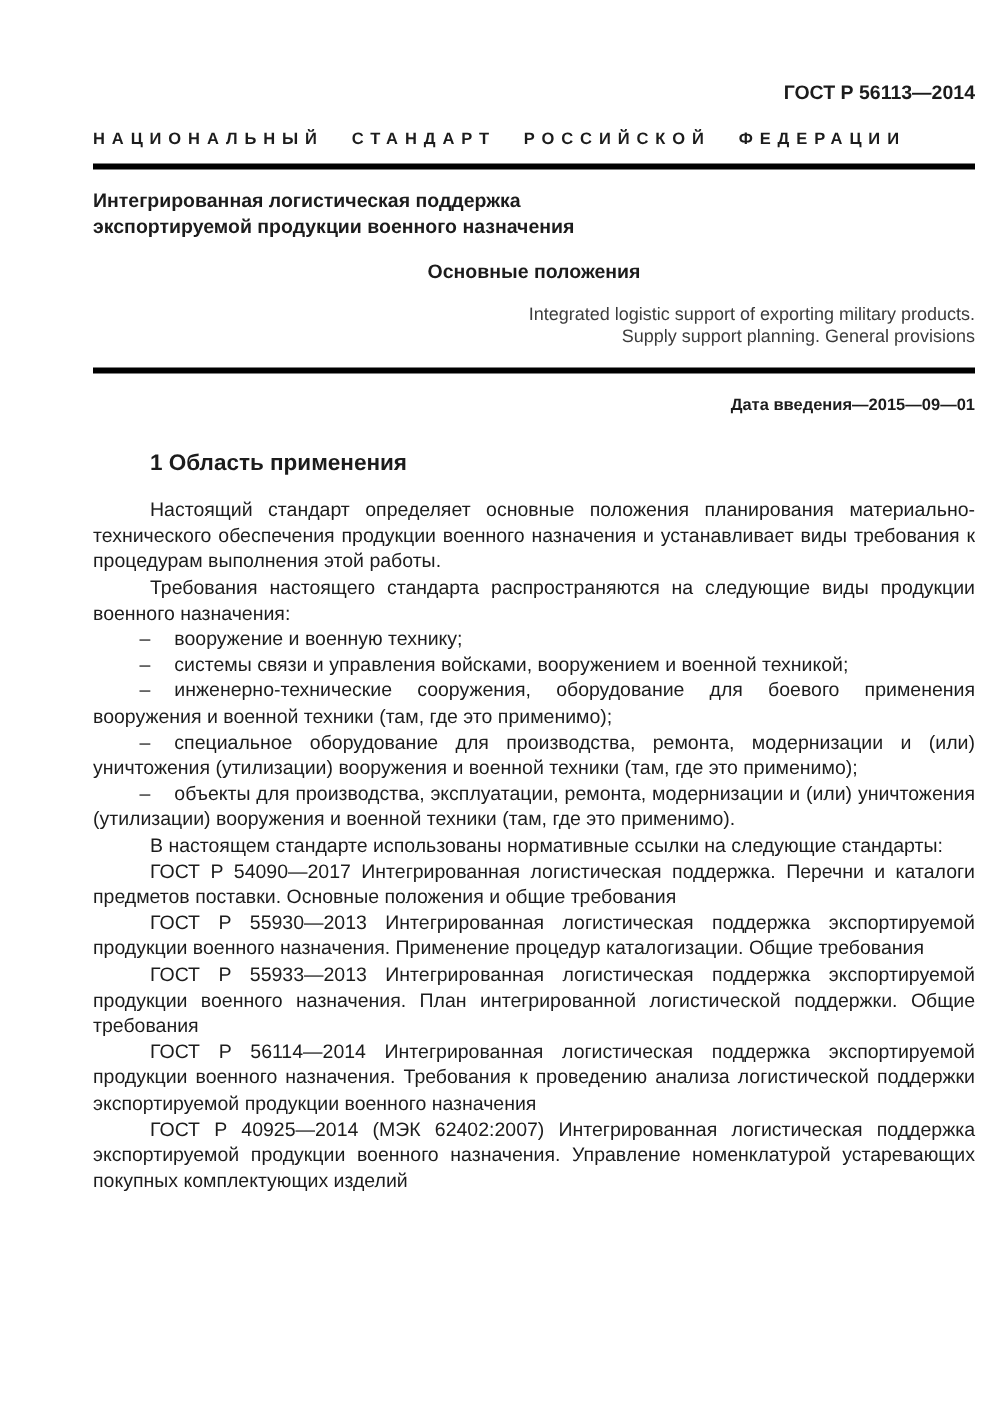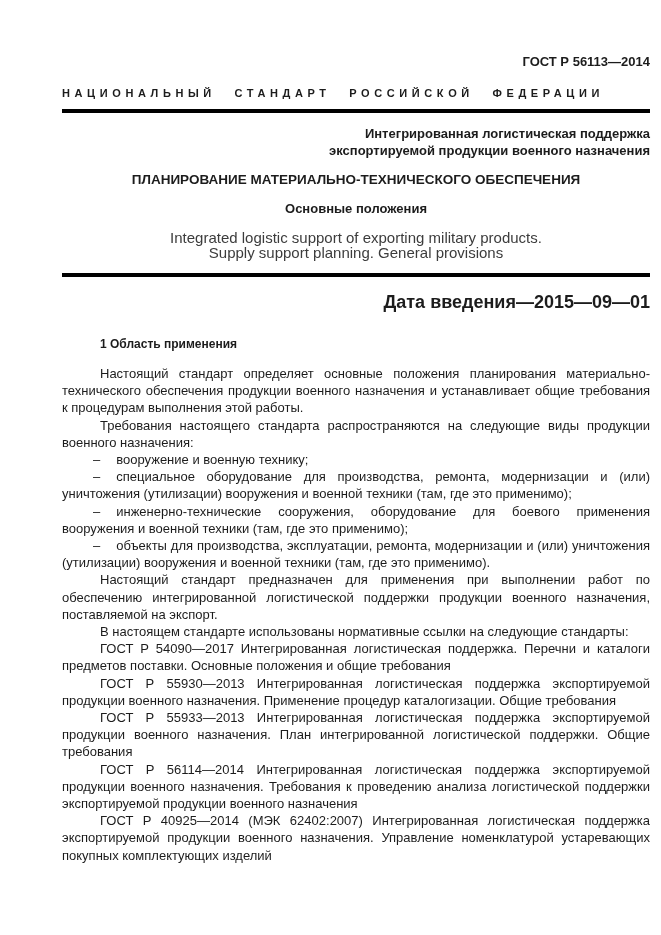--- a/index.html
+++ b/index.html
@@ -34,54 +34,54 @@
     white-space: nowrap;
   }
   .rule {
     height: 4px;
     background: #000000;
   }
   .rule-1 { margin-top: 10px; }
   .rule-2 { margin-top: 13px; }
   .subject {
     margin-top: 12px;
-    text-align: right;
+    text-align: left;
     font-weight: bold;
     font-size: 13px;
     line-height: 17px;
   }
   .main-title {
     margin-top: 13px;
     text-align: center;
     font-weight: bold;
     font-size: 13.5px;
   }
   .subtitle {
     margin-top: 14px;
     text-align: center;
     font-weight: bold;
     font-size: 13px;
   }
   .english {
     margin-top: 14px;
-    text-align: center;
-    font-size: 15px;
+    text-align: right;
+    font-size: 12px;
     line-height: 15px;
     color: #3c3c3c;
   }
   .effective-date {
     margin-top: 15px;
     text-align: right;
     font-weight: bold;
-    font-size: 18px;
+    font-size: 11px;
   }
   .section-heading {
     margin: 24px 0 14px 38px;
     font-weight: bold;
-    font-size: 12px;
+    font-size: 15px;
   }
   .para, .li, .note {
     margin: 0;
     text-align: justify;
     font-size: 13px;
     line-height: 17.2px;
   }
   .para { text-indent: 38px; }
   .li .dash {
     display: inline-block;
@@ -98,42 +98,41 @@
 
   <div class="standard-type">НАЦИОНАЛЬНЫЙ СТАНДАРТ РОССИЙСКОЙ ФЕДЕРАЦИИ</div>
 
   <div class="rule rule-1"></div>
 
   <div class="subject">
     <div>Интегрированная логистическая поддержка</div>
     <div>экспортируемой продукции военного назначения</div>
   </div>
 
-  <div class="main-title">ПЛАНИРОВАНИЕ МАТЕРИАЛЬНО-ТЕХНИЧЕСКОГО ОБЕСПЕЧЕНИЯ</div>
 
   <div class="subtitle">Основные положения</div>
 
   <div class="english">
     <div>Integrated logistic support of exporting military products.</div>
     <div>Supply support planning. General provisions</div>
   </div>
 
   <div class="rule rule-2"></div>
 
   <div class="effective-date">Дата введения—2015—09—01</div>
 
   <div id="document-body">
       <div class="section-heading">1 Область применения</div>
-      <p class="para">Настоящий стандарт определяет основные положения планирования материально-технического обеспечения продукции военного назначения и устанавливает общие требования к процедурам выполнения этой работы.</p>
+      <p class="para">Настоящий стандарт определяет основные положения планирования материально-технического обеспечения продукции военного назначения и устанавливает виды требования к процедурам выполнения этой работы.</p>
       <p class="para">Требования настоящего стандарта распространяются на следующие виды продукции военного назначения:</p>
       <p class="li"><span class="dash">–</span>вооружение и военную технику;</p>
+      <p class="li"><span class="dash">–</span>системы связи и управления войсками, вооружением и военной техникой;</p>
+      <p class="li"><span class="dash">–</span>инженерно-технические сооружения, оборудование для боевого применения вооружения и военной техники (там, где это применимо);</p>
       <p class="li"><span class="dash">–</span>специальное оборудование для производства, ремонта, модернизации и (или) уничтожения (утилизации) вооружения и военной техники (там, где это применимо);</p>
-      <p class="li"><span class="dash">–</span>инженерно-технические сооружения, оборудование для боевого применения вооружения и военной техники (там, где это применимо);</p>
       <p class="li"><span class="dash">–</span>объекты для производства, эксплуатации, ремонта, модернизации и (или) уничтожения (утилизации) вооружения и военной техники (там, где это применимо).</p>
-      <p class="para">Настоящий стандарт предназначен для применения при выполнении работ по обеспечению интегрированной логистической поддержки продукции военного назначения, поставляемой на экспорт.</p>
       <p class="para">В настоящем стандарте использованы нормативные ссылки на следующие стандарты:</p>
       <p class="para">ГОСТ Р 54090—2017 Интегрированная логистическая поддержка. Перечни и каталоги предметов поставки. Основные положения и общие требования</p>
       <p class="para">ГОСТ Р 55930—2013 Интегрированная логистическая поддержка экспортируемой продукции военного назначения. Применение процедур каталогизации. Общие требования</p>
       <p class="para">ГОСТ Р 55933—2013 Интегрированная логистическая поддержка экспортируемой продукции военного назначения. План интегрированной логистической поддержки. Общие требования</p>
       <p class="para">ГОСТ Р 56114—2014 Интегрированная логистическая поддержка экспортируемой продукции военного назначения. Требования к проведению анализа логистической поддержки экспортируемой продукции военного назначения</p>
       <p class="para">ГОСТ Р 40925—2014 (МЭК 62402:2007) Интегрированная логистическая поддержка экспортируемой продукции военного назначения. Управление номенклатурой устаревающих покупных комплектующих изделий</p>
     </div>
 
 </div>
 

